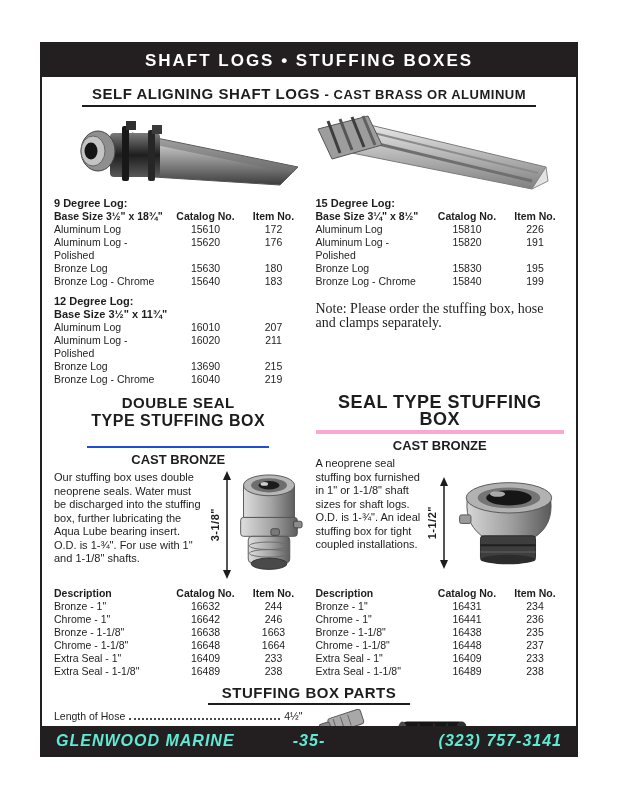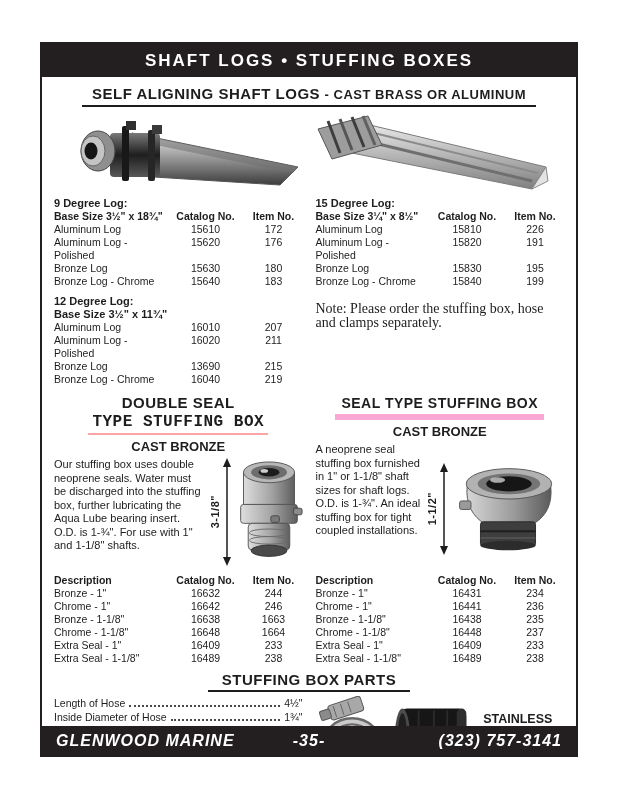--- a/index.html
+++ b/index.html
@@ -5,21 +5,21 @@
   * { margin:0; padding:0; box-sizing:border-box; }
   html,body { width:618px; height:800px; background:#fff; color:#1d1d1d;
     font-family:"Liberation Sans", sans-serif; }
   .page { position:absolute; left:40px; top:42px; width:538px; height:715px;
     border:2px solid #231f20; background:#fff; overflow:hidden; }
   .titlebar { height:33px; background:#231f20; color:#fff; display:flex;
     align-items:center; justify-content:center; font-size:17px; font-weight:bold;
     letter-spacing:2px; }
   .content { padding:5px 12px 0 12px; position:relative; }
   .footerbar { position:absolute; left:0; right:0; bottom:0; height:29px;
-    background:#231f20; color:#ffffff; display:flex; align-items:center;
+    background:#231f20; color:#5eead4; display:flex; align-items:center;
     font-size:16px; font-weight:bold; font-style:italic; letter-spacing:1px; }
   .footerbar .f-left { padding-left:14px; flex:1.2; }
   .footerbar .f-mid { flex:1; text-align:center; }
   .footerbar .f-right { flex:1.2; text-align:right; padding-right:14px; }
 
   .sec1-head { text-align:center; margin:3px 0 2px; }
   .sec1-head .inner { display:inline-block; border-bottom:2px solid #1d1d1d;
     padding:0 10px 2px; }
   .sec1-head .big { font-size:15px; font-weight:bold; letter-spacing:.5px; }
   .sec1-head .small { font-size:13px; font-weight:bold; letter-spacing:.5px; }
@@ -35,23 +35,23 @@
     line-height:13px; }
   .row3.hdr { font-weight:bold; font-size:10.5px; }
   .c-cat, .c-item { text-align:center; }
   .gap6 { height:7px; }
 
   .note { font-size:14px; line-height:14px; margin-top:14px;font-family:Liberation Serif, serif; }
 
   .mid-head { text-align:center; font-weight:bold; }
   .mid-head .l1 { font-size:15px; line-height:18px; letter-spacing:.5px; }
   .mid-head .l2 { display:inline-block; font-size:16px; line-height:18px;
-    letter-spacing:.5px; border-bottom:2px solid #fca5a5; padding:0 4px 2px;font-family:Liberation Mono, monospace; }
-  .mid-head .single { display:inline-block; font-size:14px; line-height:17px;
-    letter-spacing:.5px; border-bottom:6px solid #f9a8d4; padding:0 6px 2px; }
+    letter-spacing:.5px; border-bottom:2px solid #1d4ed8; padding:0 4px 16px; }
+  .mid-head .single { display:inline-block; font-size:18px; line-height:17px;
+    letter-spacing:.5px; border-bottom:4px solid #f9a8d4; padding:0 6px 2px; }
   .cast { text-align:center; font-weight:bold; font-size:13px; margin:4px 0 4px; }
   .para { font-size:11px; line-height:13.5px; }
   .float-right { float:right; display:flex; align-items:stretch; margin:0 0 2px 4px; }
   .dim { display:flex; align-items:center; margin-right:2px; }
   .dim-label { writing-mode:vertical-rl; transform:rotate(180deg);
     font-weight:bold; font-size:11px; letter-spacing:.5px; }
   .clearfix::after { content:""; display:block; clear:both; }
 
   .parts-head { text-align:center; margin:6px 0 4px; }
   .parts-head .inner { display:inline-block; font-size:15px; font-weight:bold;

